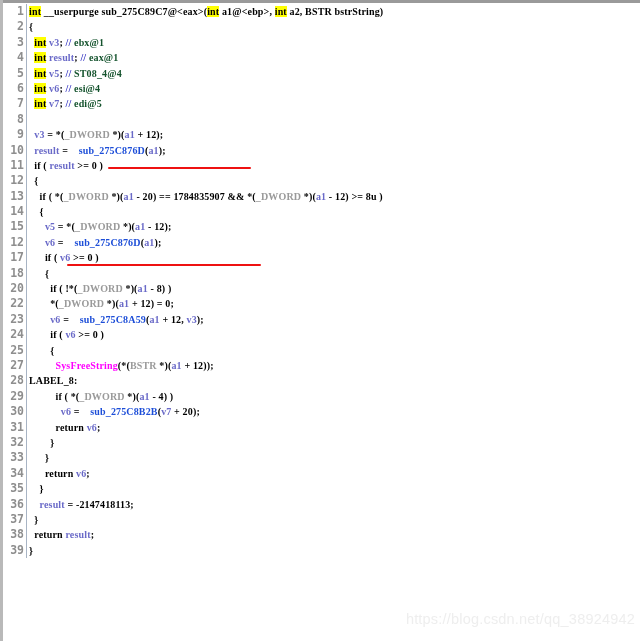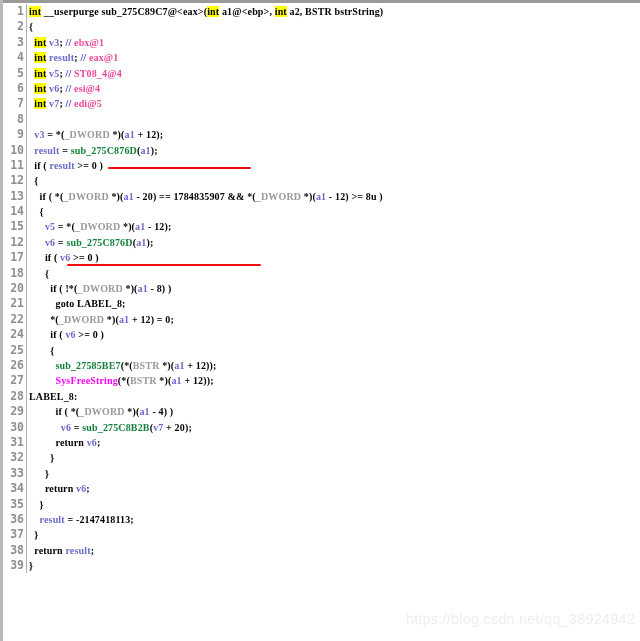--- a/index.html
+++ b/index.html
@@ -85,25 +85,25 @@
     font-weight: bold;
     letter-spacing: 0.15px;
     color: #000000;
     white-space: pre;
     font-family: Liberation Serif, serif;
   }
 
   
   .kw        { color: #000000; background: #ffff00; }
   .var       { color: #6a6ac8; }
-  .fn        { color: #15803d; }
+  .fn        { color: #1d4ed8; margin-left: 8px; }
   .api       { color: #ff00ff; }
   .type      { color: #9a9a9a; }
   .cmt       { color: #2b2bbf; }
-  .cmt-txt   { color: #ec4899; }
+  .cmt-txt   { color: #14532d; }
   .punct     { color: #000000; }
   .plain     { color: #000000; }
   .lbl       { color: #000000; }
 
   
   .annot {
     position: absolute;
     background: #ee1111;
     height: 2px;
     border-radius: 1px;
@@ -143,25 +143,24 @@
         <div class="line"><div class="gutter">10</div><div class="code"><span class="plain">  </span><span class="var">result</span><span class="punct"> = </span><span class="fn">sub_275C876D</span><span class="punct">(</span><span class="var">a1</span><span class="punct">);</span></div></div>
         <div class="line"><div class="gutter">11</div><div class="code"><span class="punct">  if ( </span><span class="var">result</span><span class="punct"> &gt;= 0 )</span></div></div>
         <div class="line"><div class="gutter">12</div><div class="code"><span class="punct">  {</span></div></div>
         <div class="line"><div class="gutter">13</div><div class="code"><span class="punct">    if ( *(</span><span class="type">_DWORD</span><span class="punct"> *)(</span><span class="var">a1</span><span class="punct"> - 20) == 1784835907 &amp;&amp; *(</span><span class="type">_DWORD</span><span class="punct"> *)(</span><span class="var">a1</span><span class="punct"> - 12) &gt;= 8u )</span></div></div>
         <div class="line"><div class="gutter">14</div><div class="code"><span class="punct">    {</span></div></div>
         <div class="line"><div class="gutter">15</div><div class="code"><span class="plain">      </span><span class="var">v5</span><span class="punct"> = *(</span><span class="type">_DWORD</span><span class="punct"> *)(</span><span class="var">a1</span><span class="punct"> - 12);</span></div></div>
         <div class="line"><div class="gutter">12</div><div class="code"><span class="plain">      </span><span class="var">v6</span><span class="punct"> = </span><span class="fn">sub_275C876D</span><span class="punct">(</span><span class="var">a1</span><span class="punct">);</span></div></div>
         <div class="line"><div class="gutter">17</div><div class="code"><span class="punct">      if ( </span><span class="var">v6</span><span class="punct"> &gt;= 0 )</span></div></div>
         <div class="line"><div class="gutter">18</div><div class="code"><span class="punct">      {</span></div></div>
         <div class="line"><div class="gutter">20</div><div class="code"><span class="punct">        if ( !*(</span><span class="type">_DWORD</span><span class="punct"> *)(</span><span class="var">a1</span><span class="punct"> - 8) )</span></div></div>
-        <div class="line"><div class="gutter">21</div><div class="code"><span class="punct">          goto LABEL_8;</span></div></div>
         <div class="line"><div class="gutter">22</div><div class="code"><span class="punct">        *(</span><span class="type">_DWORD</span><span class="punct"> *)(</span><span class="var">a1</span><span class="punct"> + 12) = 0;</span></div></div>
+        <div class="line"><div class="gutter">23</div><div class="code"><span class="plain">        </span><span class="var">v6</span><span class="punct"> = </span><span class="fn">sub_275C8A59</span><span class="punct">(</span><span class="var">a1</span><span class="punct"> + 12, </span><span class="var">v3</span><span class="punct">);</span></div></div>
         <div class="line"><div class="gutter">24</div><div class="code"><span class="punct">        if ( </span><span class="var">v6</span><span class="punct"> &gt;= 0 )</span></div></div>
         <div class="line"><div class="gutter">25</div><div class="code"><span class="punct">        {</span></div></div>
-        <div class="line"><div class="gutter">26</div><div class="code"><span class="plain">          </span><span class="fn">sub_27585BE7</span><span class="punct">(*(</span><span class="type">BSTR</span><span class="punct"> *)(</span><span class="var">a1</span><span class="punct"> + 12));</span></div></div>
         <div class="line"><div class="gutter">27</div><div class="code"><span class="plain">          </span><span class="api">SysFreeString</span><span class="punct">(*(</span><span class="type">BSTR</span><span class="punct"> *)(</span><span class="var">a1</span><span class="punct"> + 12));</span></div></div>
         <div class="line"><div class="gutter">28</div><div class="code"><span class="lbl">LABEL_8:</span></div></div>
         <div class="line"><div class="gutter">29</div><div class="code"><span class="punct">          if ( *(</span><span class="type">_DWORD</span><span class="punct"> *)(</span><span class="var">a1</span><span class="punct"> - 4) )</span></div></div>
         <div class="line"><div class="gutter">30</div><div class="code"><span class="plain">            </span><span class="var">v6</span><span class="punct"> = </span><span class="fn">sub_275C8B2B</span><span class="punct">(</span><span class="var">v7</span><span class="punct"> + 20);</span></div></div>
         <div class="line"><div class="gutter">31</div><div class="code"><span class="punct">          return </span><span class="var">v6</span><span class="punct">;</span></div></div>
         <div class="line"><div class="gutter">32</div><div class="code"><span class="punct">        }</span></div></div>
         <div class="line"><div class="gutter">33</div><div class="code"><span class="punct">      }</span></div></div>
         <div class="line"><div class="gutter">34</div><div class="code"><span class="punct">      return </span><span class="var">v6</span><span class="punct">;</span></div></div>
         <div class="line"><div class="gutter">35</div><div class="code"><span class="punct">    }</span></div></div>
         <div class="line"><div class="gutter">36</div><div class="code"><span class="plain">    </span><span class="var">result</span><span class="punct"> = -2147418113;</span></div></div>

